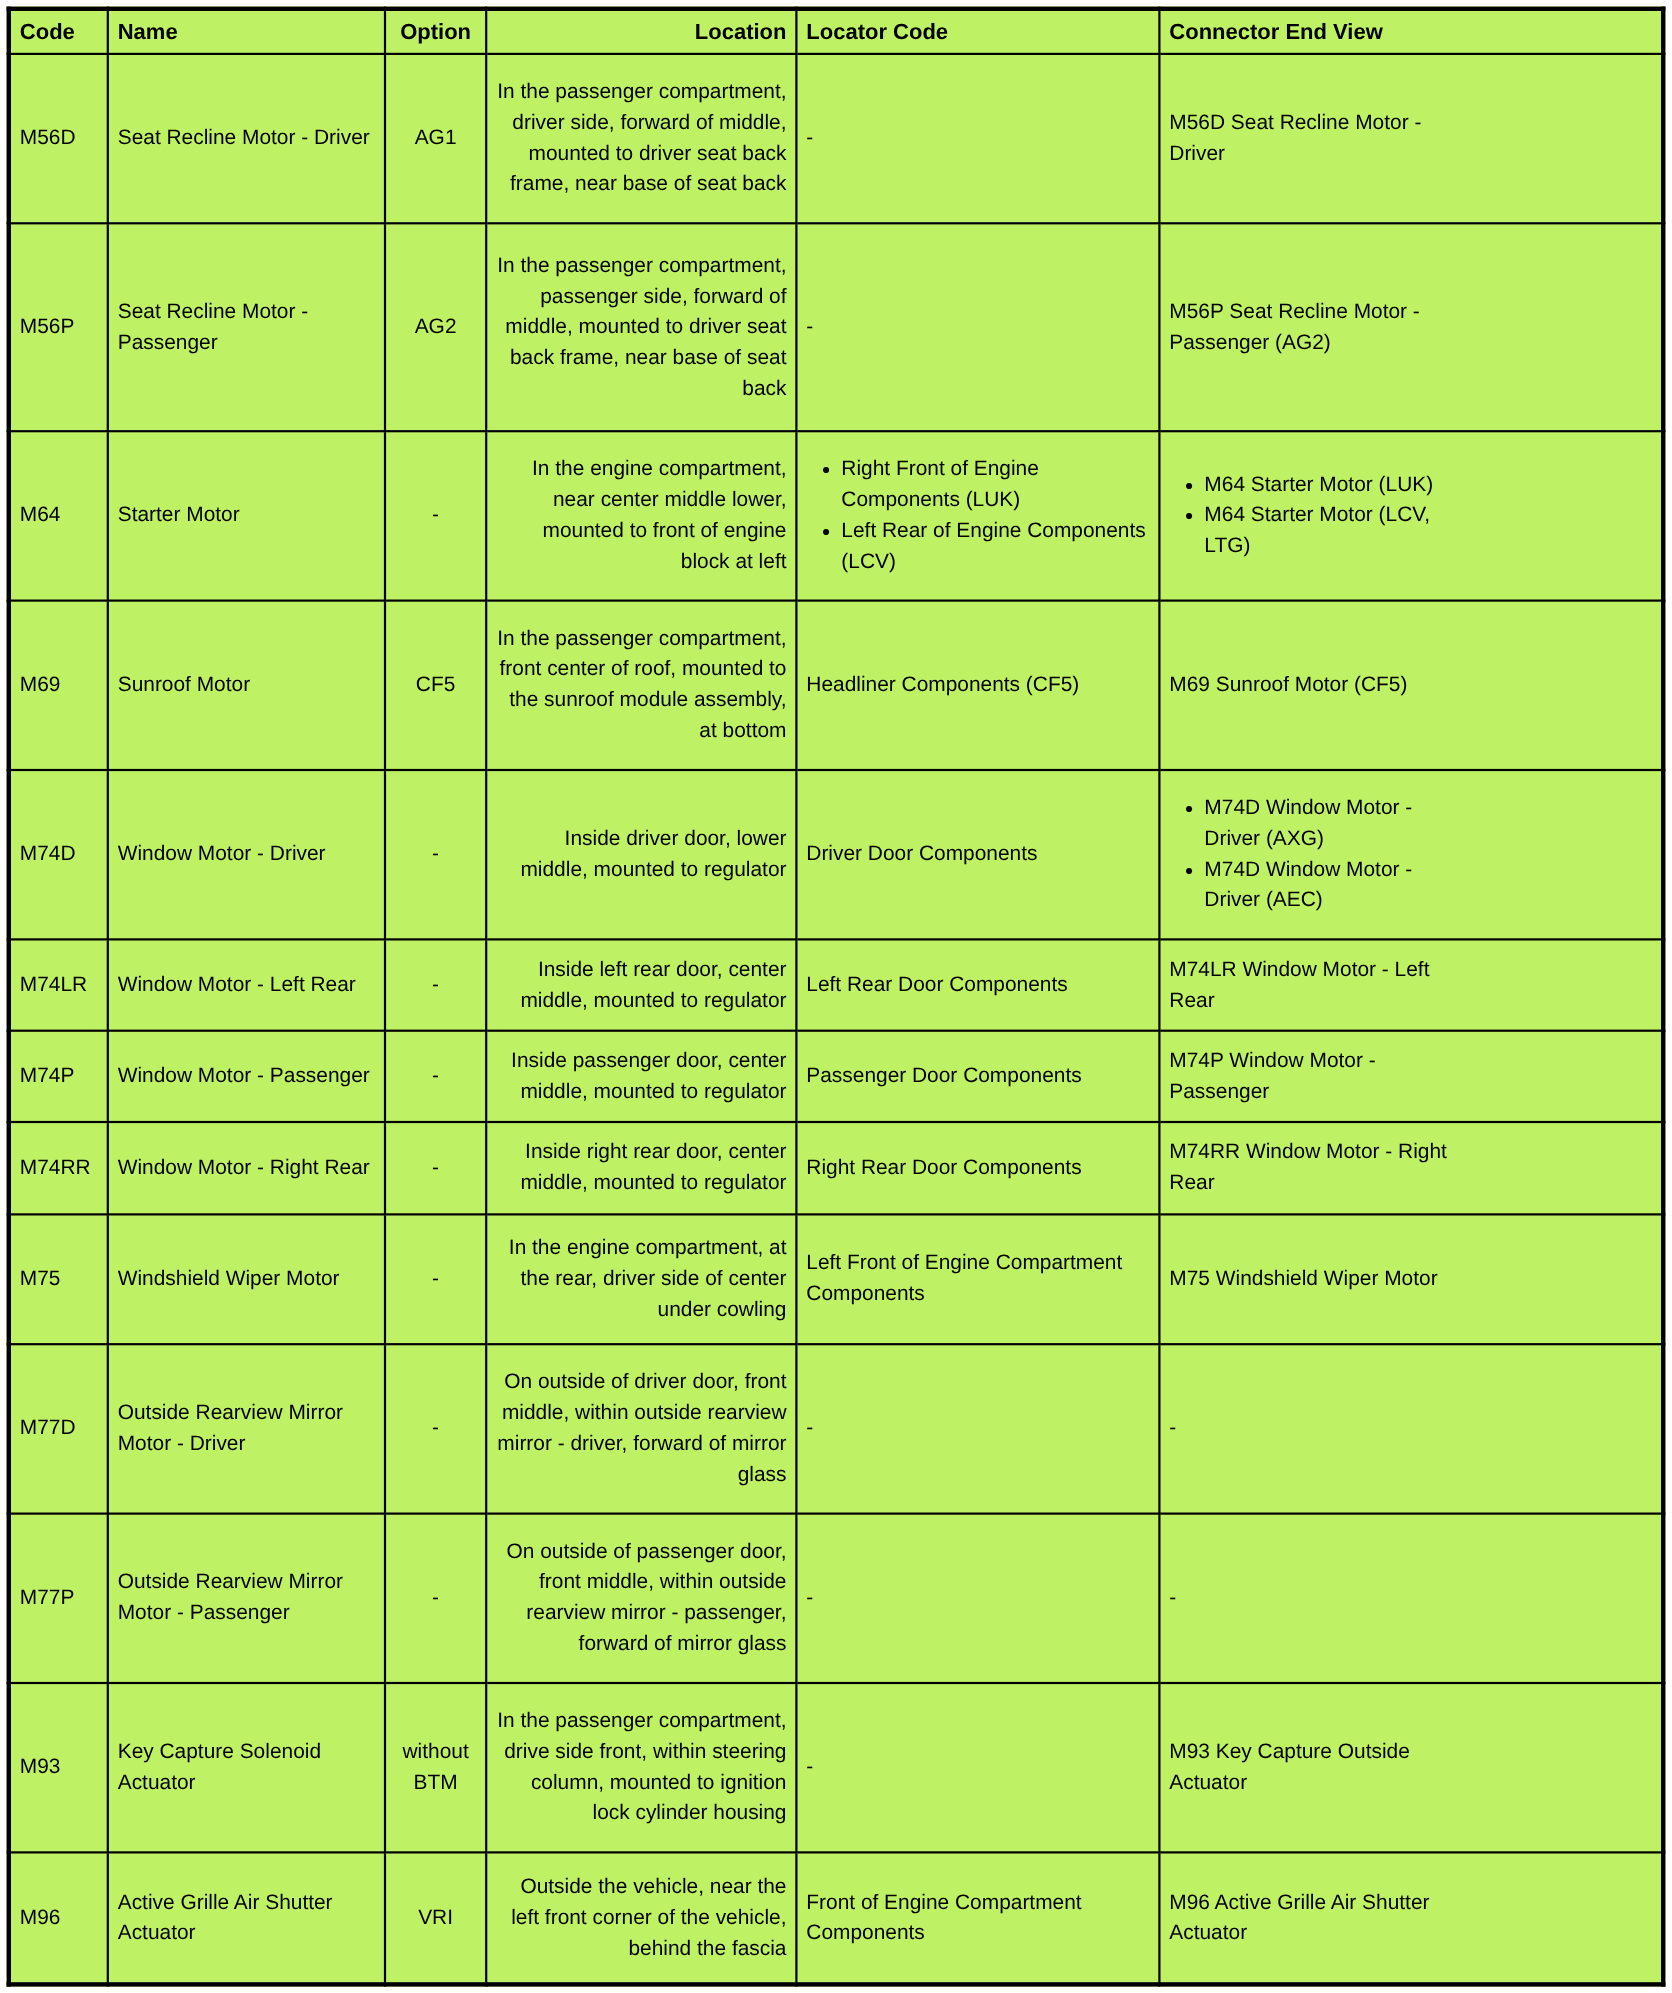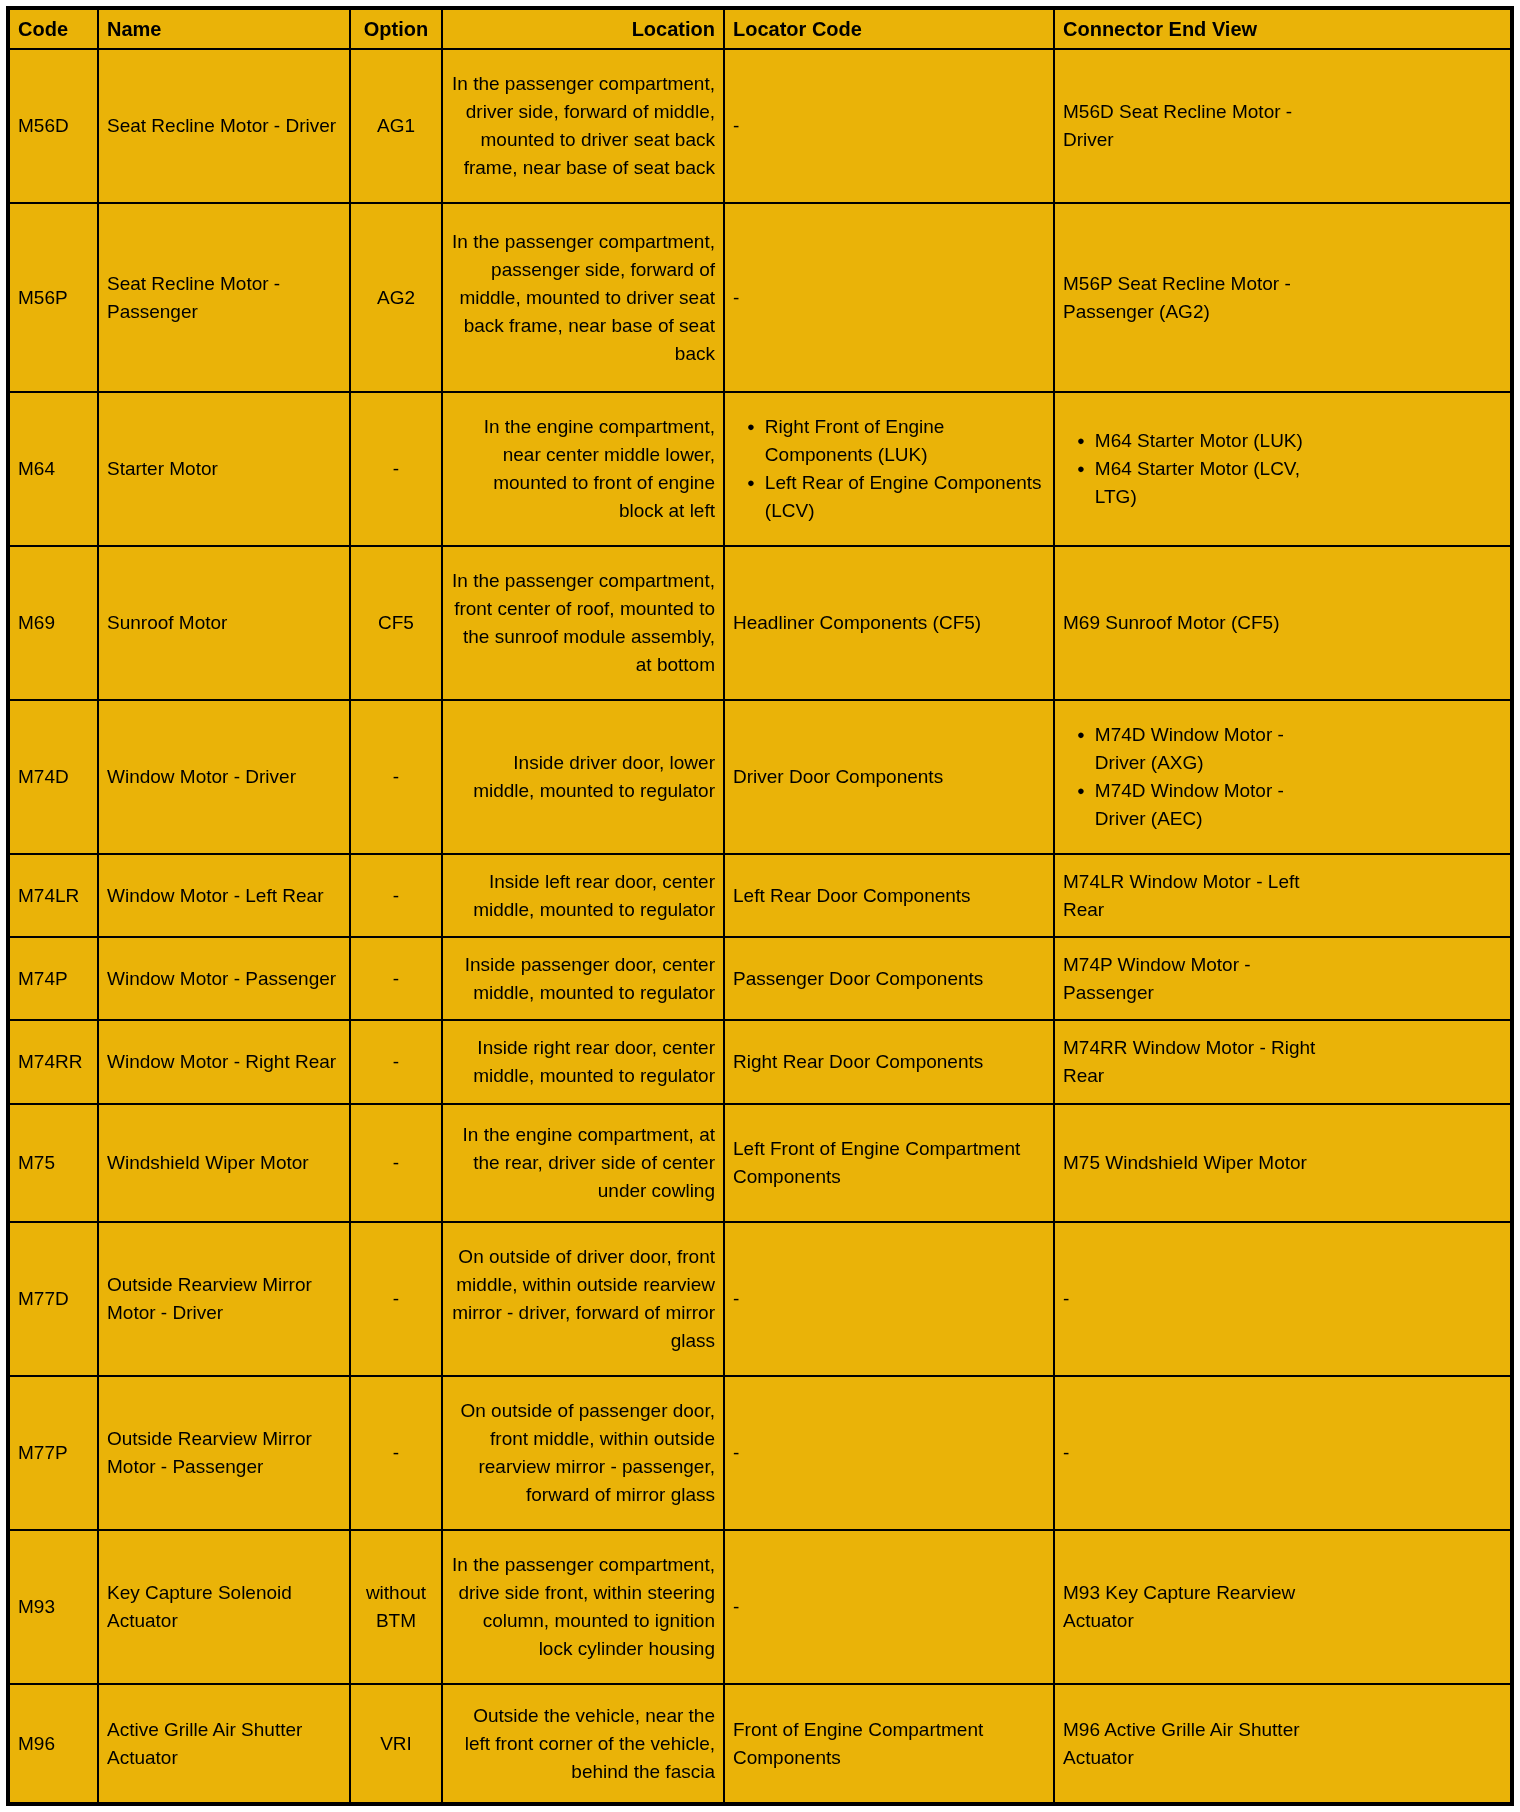--- a/index.html
+++ b/index.html
@@ -15,21 +15,21 @@
     box-sizing: border-box;
     padding: 6px;
     background: #ffffff;
   }
   table.component-table {
     width: 1508px;
     height: 1800px;
     border-collapse: collapse;
     table-layout: fixed;
     border: 4px solid #000000;
-    background: #eab308;
+    background: #bef264;
   }
   th, td {
     border: 2px solid #000000;
     padding: 4px 8px;
     font-size: 19px;
     line-height: 28px;
     vertical-align: middle;
     word-wrap: break-word;
     overflow-wrap: break-word;
   }
@@ -367,21 +367,21 @@
           <td class="col-option">
             <div class="cell-content">without BTM</div>
           </td>
           <td class="col-location">
             <div class="cell-content">In the passenger compartment, drive side front, within steering column, mounted to ignition lock cylinder housing</div>
           </td>
           <td class="col-locator_view">
             <div class="cell-content">-</div>
           </td>
           <td class="col-connector_end_view">
-            <div class="cell-content">M93 Key Capture Rearview Actuator</div>
+            <div class="cell-content">M93 Key Capture Outside Actuator</div>
           </td>
         </tr>
         <tr>
           <td class="col-code">
             <div class="cell-content">M96</div>
           </td>
           <td class="col-name">
             <div class="cell-content">Active Grille Air Shutter Actuator</div>
           </td>
           <td class="col-option">

